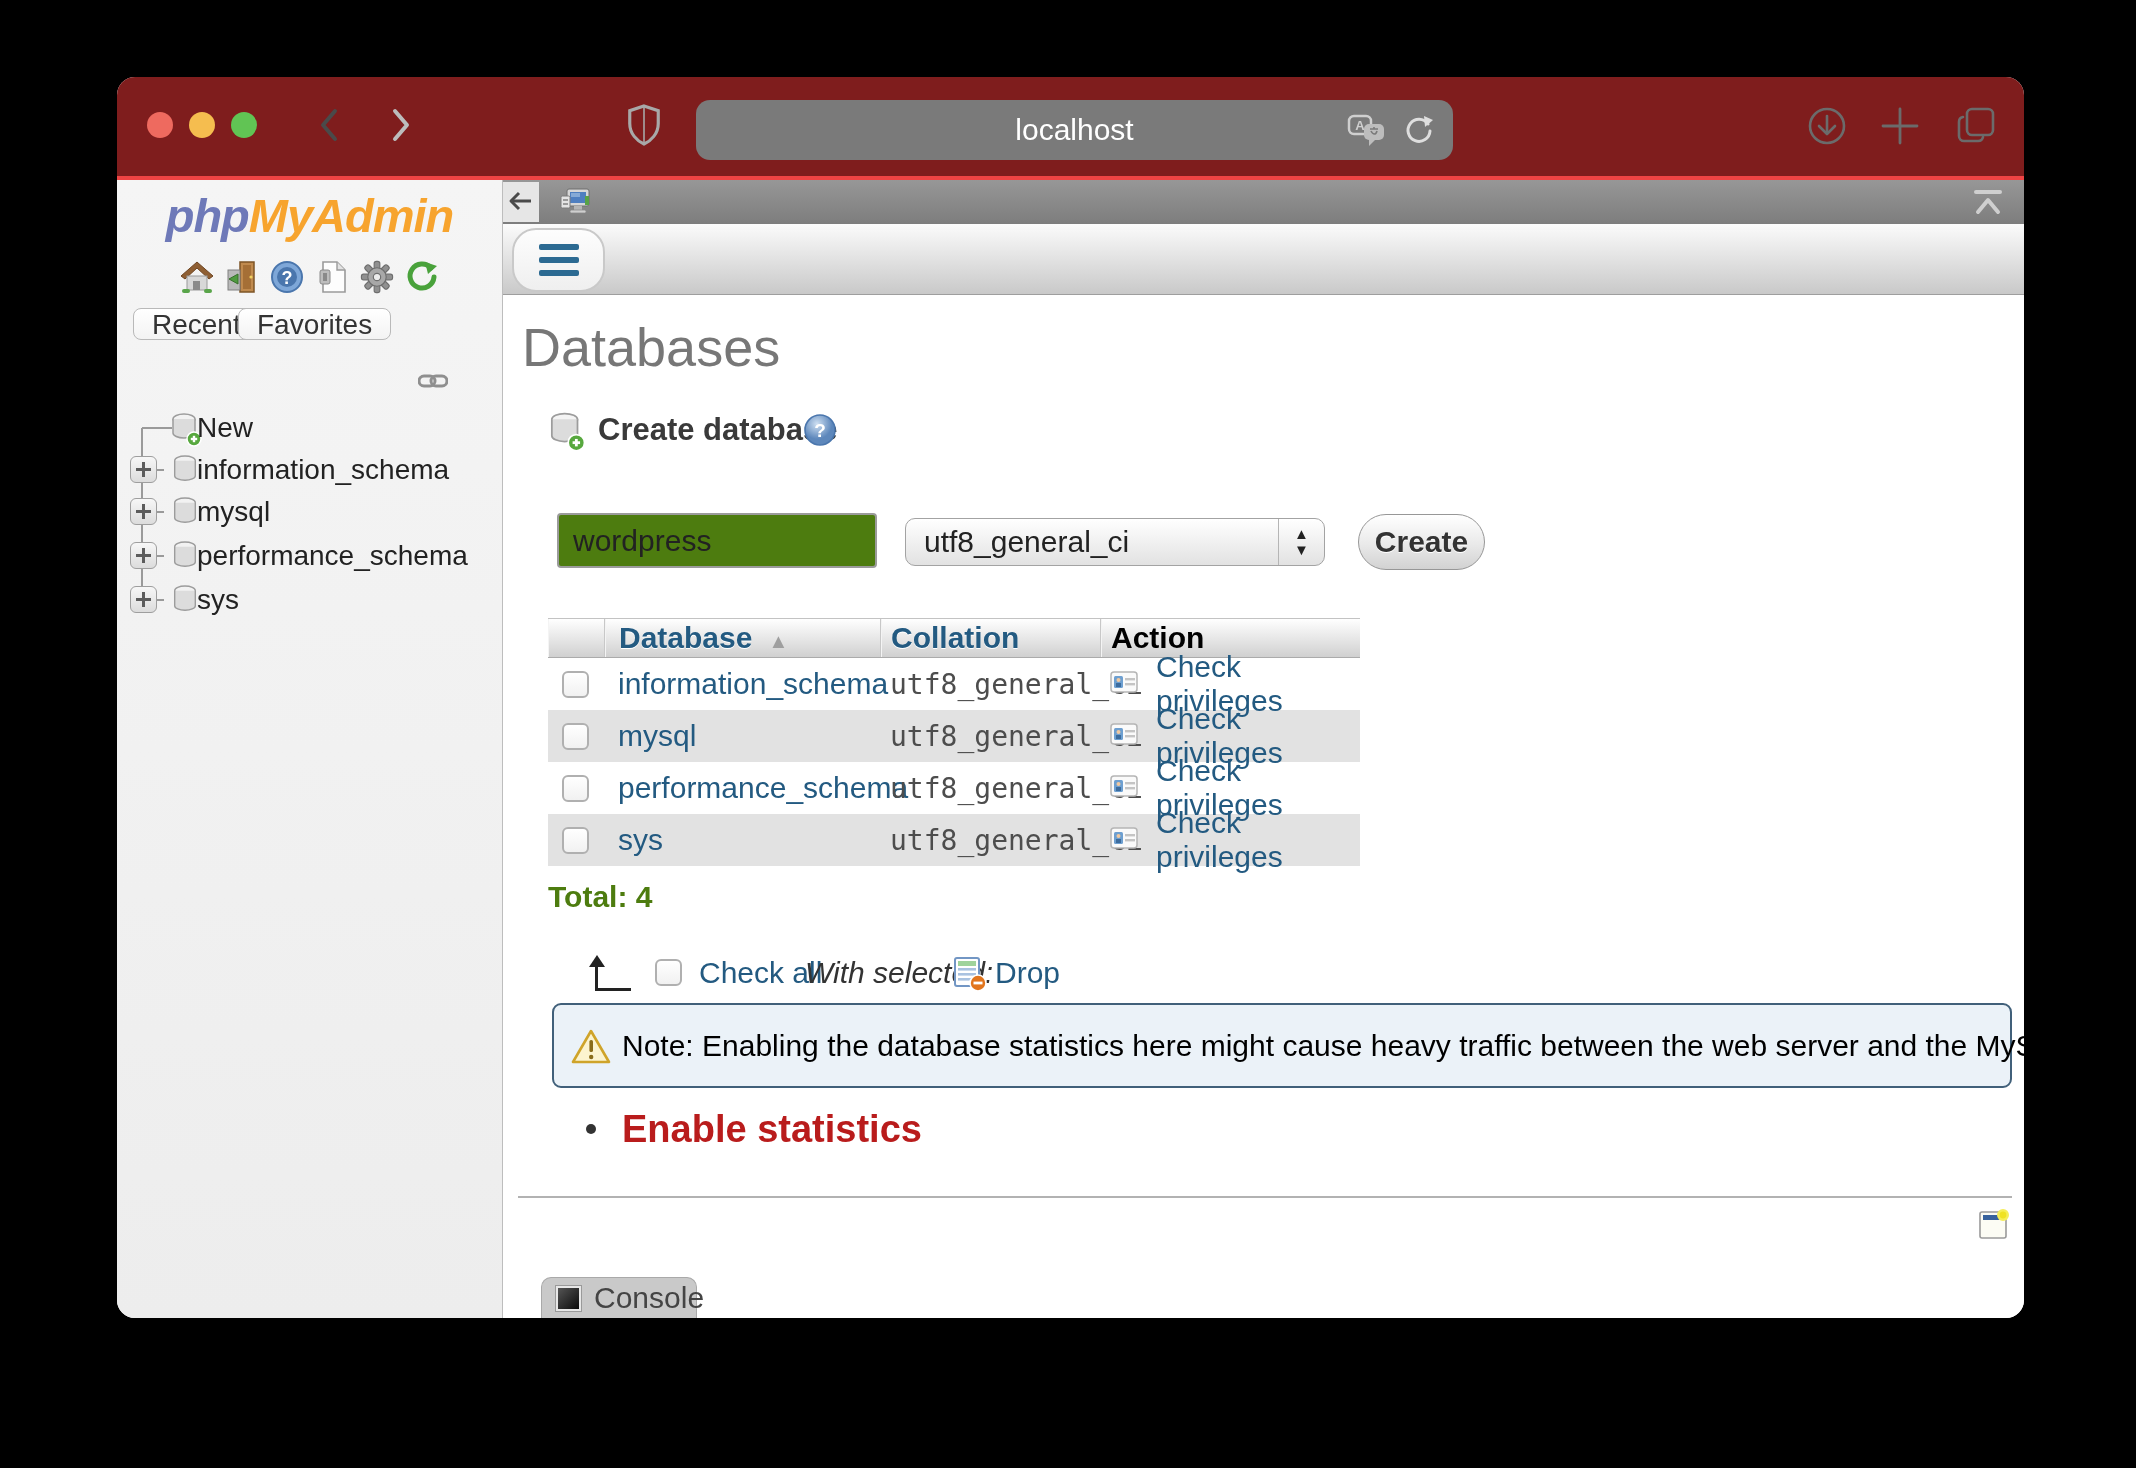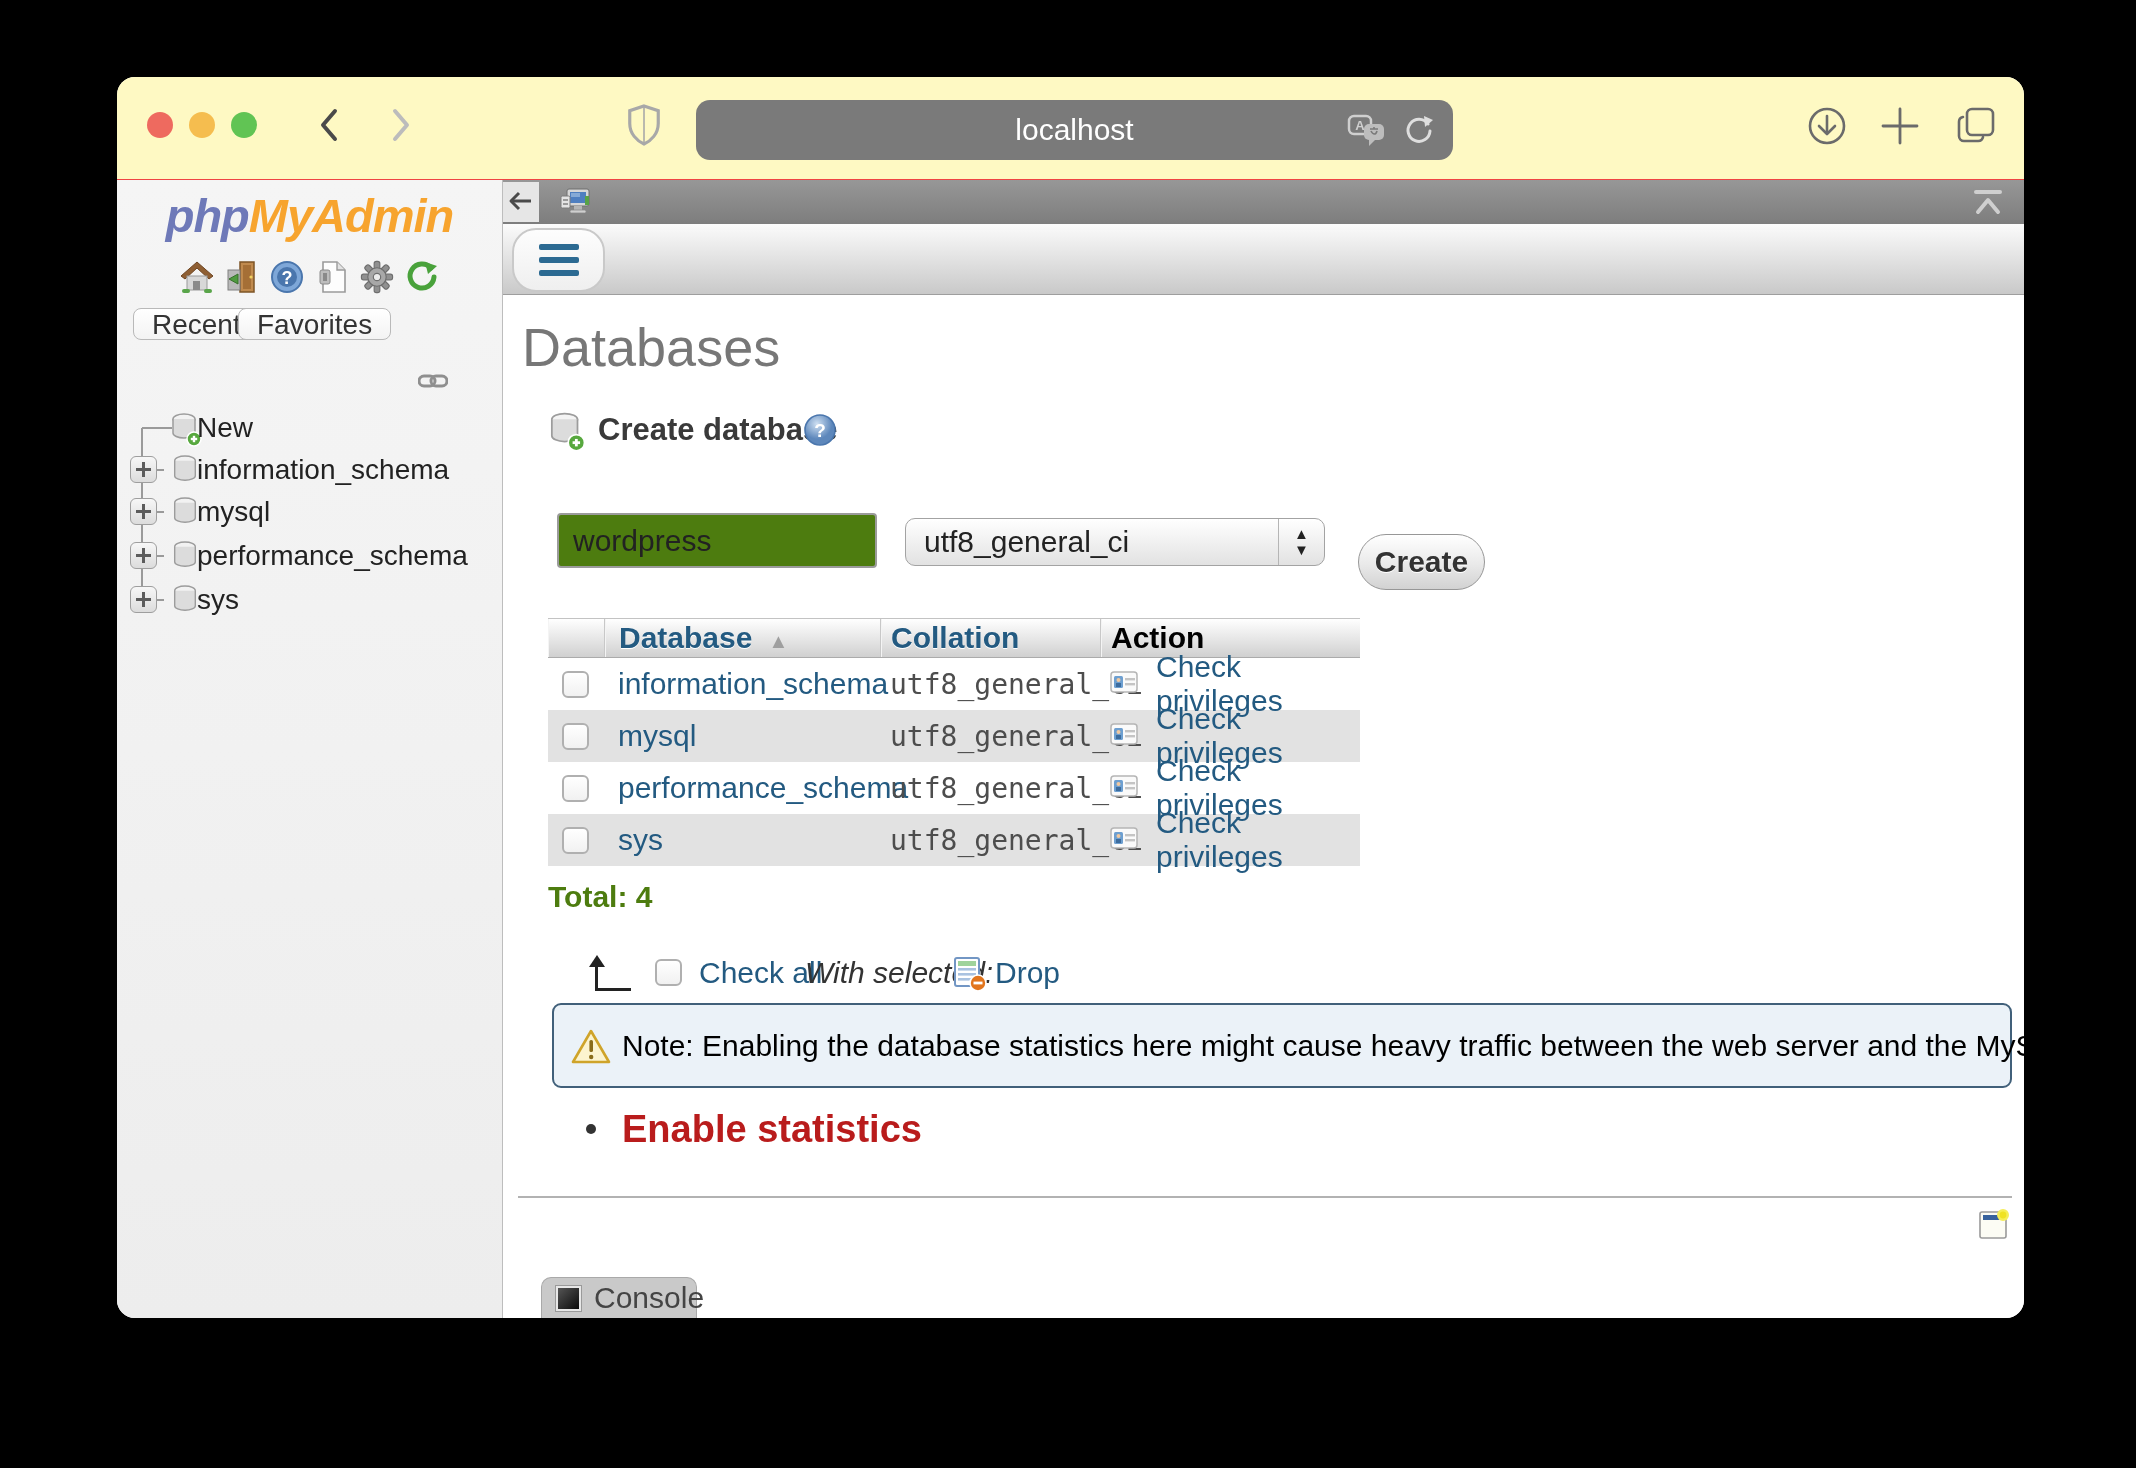--- a/index.html
+++ b/index.html
@@ -5,21 +5,21 @@
   * { margin:0; padding:0; box-sizing:border-box; }
   html,body { background:#000; }
   body { font-family:"Liberation Sans", sans-serif; }
   .screen { position:relative; width:2136px; height:1468px; background:#000; overflow:hidden; }
   .window { position:absolute; left:117px; top:77px; width:1907px; height:1241px;
             background:#fff; border-radius:18px; overflow:hidden;
             box-shadow:0 24px 70px rgba(0,0,0,.6); }
 
   
   .toolbar { position:absolute; left:0; top:0; width:100%; height:103px;
-             background:#fef9c3; border-bottom:1px solid #ef4444; }
+             background:#7f1d1d; border-bottom:4px solid #ef4444; }
   .traffic { position:absolute; top:35px; width:26px; height:26px; border-radius:50%; border:none; cursor:default; }
   .t-close { left:30px;  background:#ee6a5f; }
   .t-min   { left:72px;  background:#f5bd4f; }
   .t-zoom  { left:114px; background:#61c454; }
   .navbtn { position:absolute; top:28px; width:40px; height:40px; background:none; border:none; }
   .addr { position:absolute; left:579px; top:23px; width:757px; height:60px;
           background:#7a7a7a; border-radius:14px; color:#fff; }
   .addr-text { position:absolute; left:0; right:0; top:0; line-height:60px; text-align:center;
                font-size:30px; color:#fff; }
   .addr-ic { position:absolute; top:12px; width:40px; height:38px; background:none; border:none; }
@@ -81,21 +81,21 @@
   .collation-select { position:absolute; left:402px; top:338px; width:420px; height:48px;
               background:linear-gradient(#ffffff,#e2e2e2); border:1px solid #a3a3a3; border-radius:10px; }
   .collation-select .val { position:absolute; left:18px; top:0; line-height:46px; font-size:30px; color:#222; }
   .stepper { position:absolute; right:0; top:0; width:46px; height:100%;
              border-left:1px solid #b5b5b5; text-align:center; }
   .stepper span { display:block; font-size:15px; line-height:16px; color:#222; }
   .stepper { padding-top:7px; }
   .create-btn { position:absolute; left:855px; top:334px; width:127px; height:56px;
                 background:linear-gradient(#ffffff,#e9e9e9 55%,#d2d2d2); border:1px solid #979797;
                 border-radius:28px; font-size:30px; font-weight:bold; color:#333;
-                text-shadow:0 1px 0 #fff; font-family:"Liberation Sans",sans-serif;margin-top:20px; }
+                text-shadow:0 1px 0 #fff; font-family:"Liberation Sans",sans-serif; }
 
   
   .db-table { position:absolute; left:45px; top:438px; width:812px; }
   .thead { display:flex; height:40px; background:linear-gradient(#ffffff,#d0d0d0);
            border-top:1px solid #c3c3c3; border-bottom:1px solid #ababab; }
   .thead .c { border-left:1px solid #c8c8c8; box-shadow:inset 1px 0 0 #f4f4f4; }
   .thead .c:first-child { border-left:none; }
   .th-label { font-size:30px; font-weight:bold; line-height:38px; }
   .blue-th { color:#235a81; text-shadow:0 1px 0 #fff; }
   .dark-th { color:#000; }

